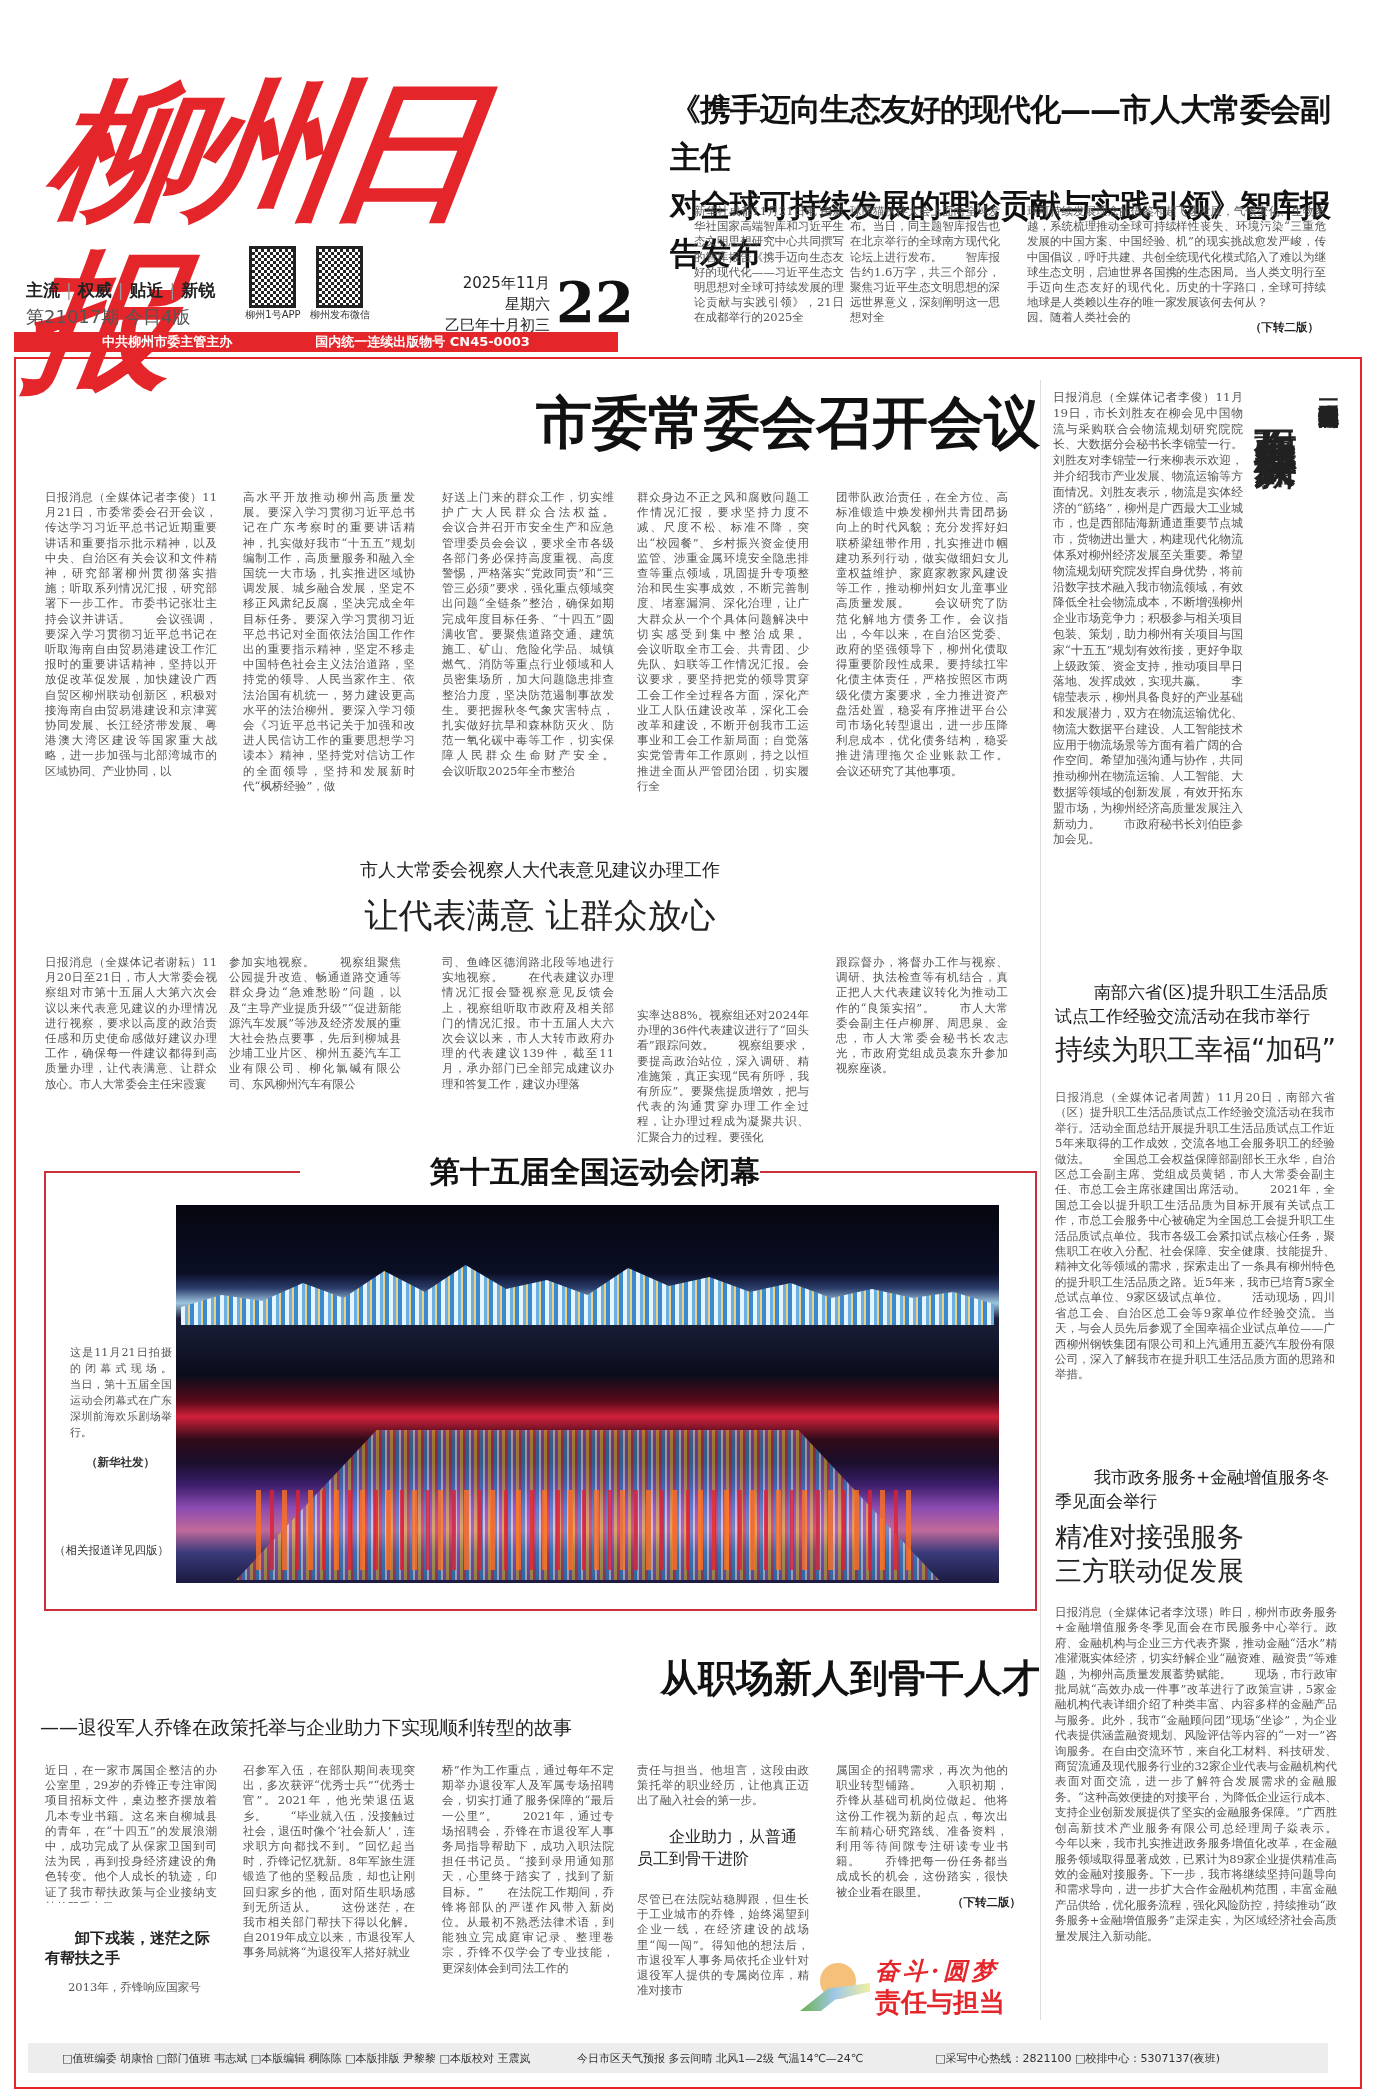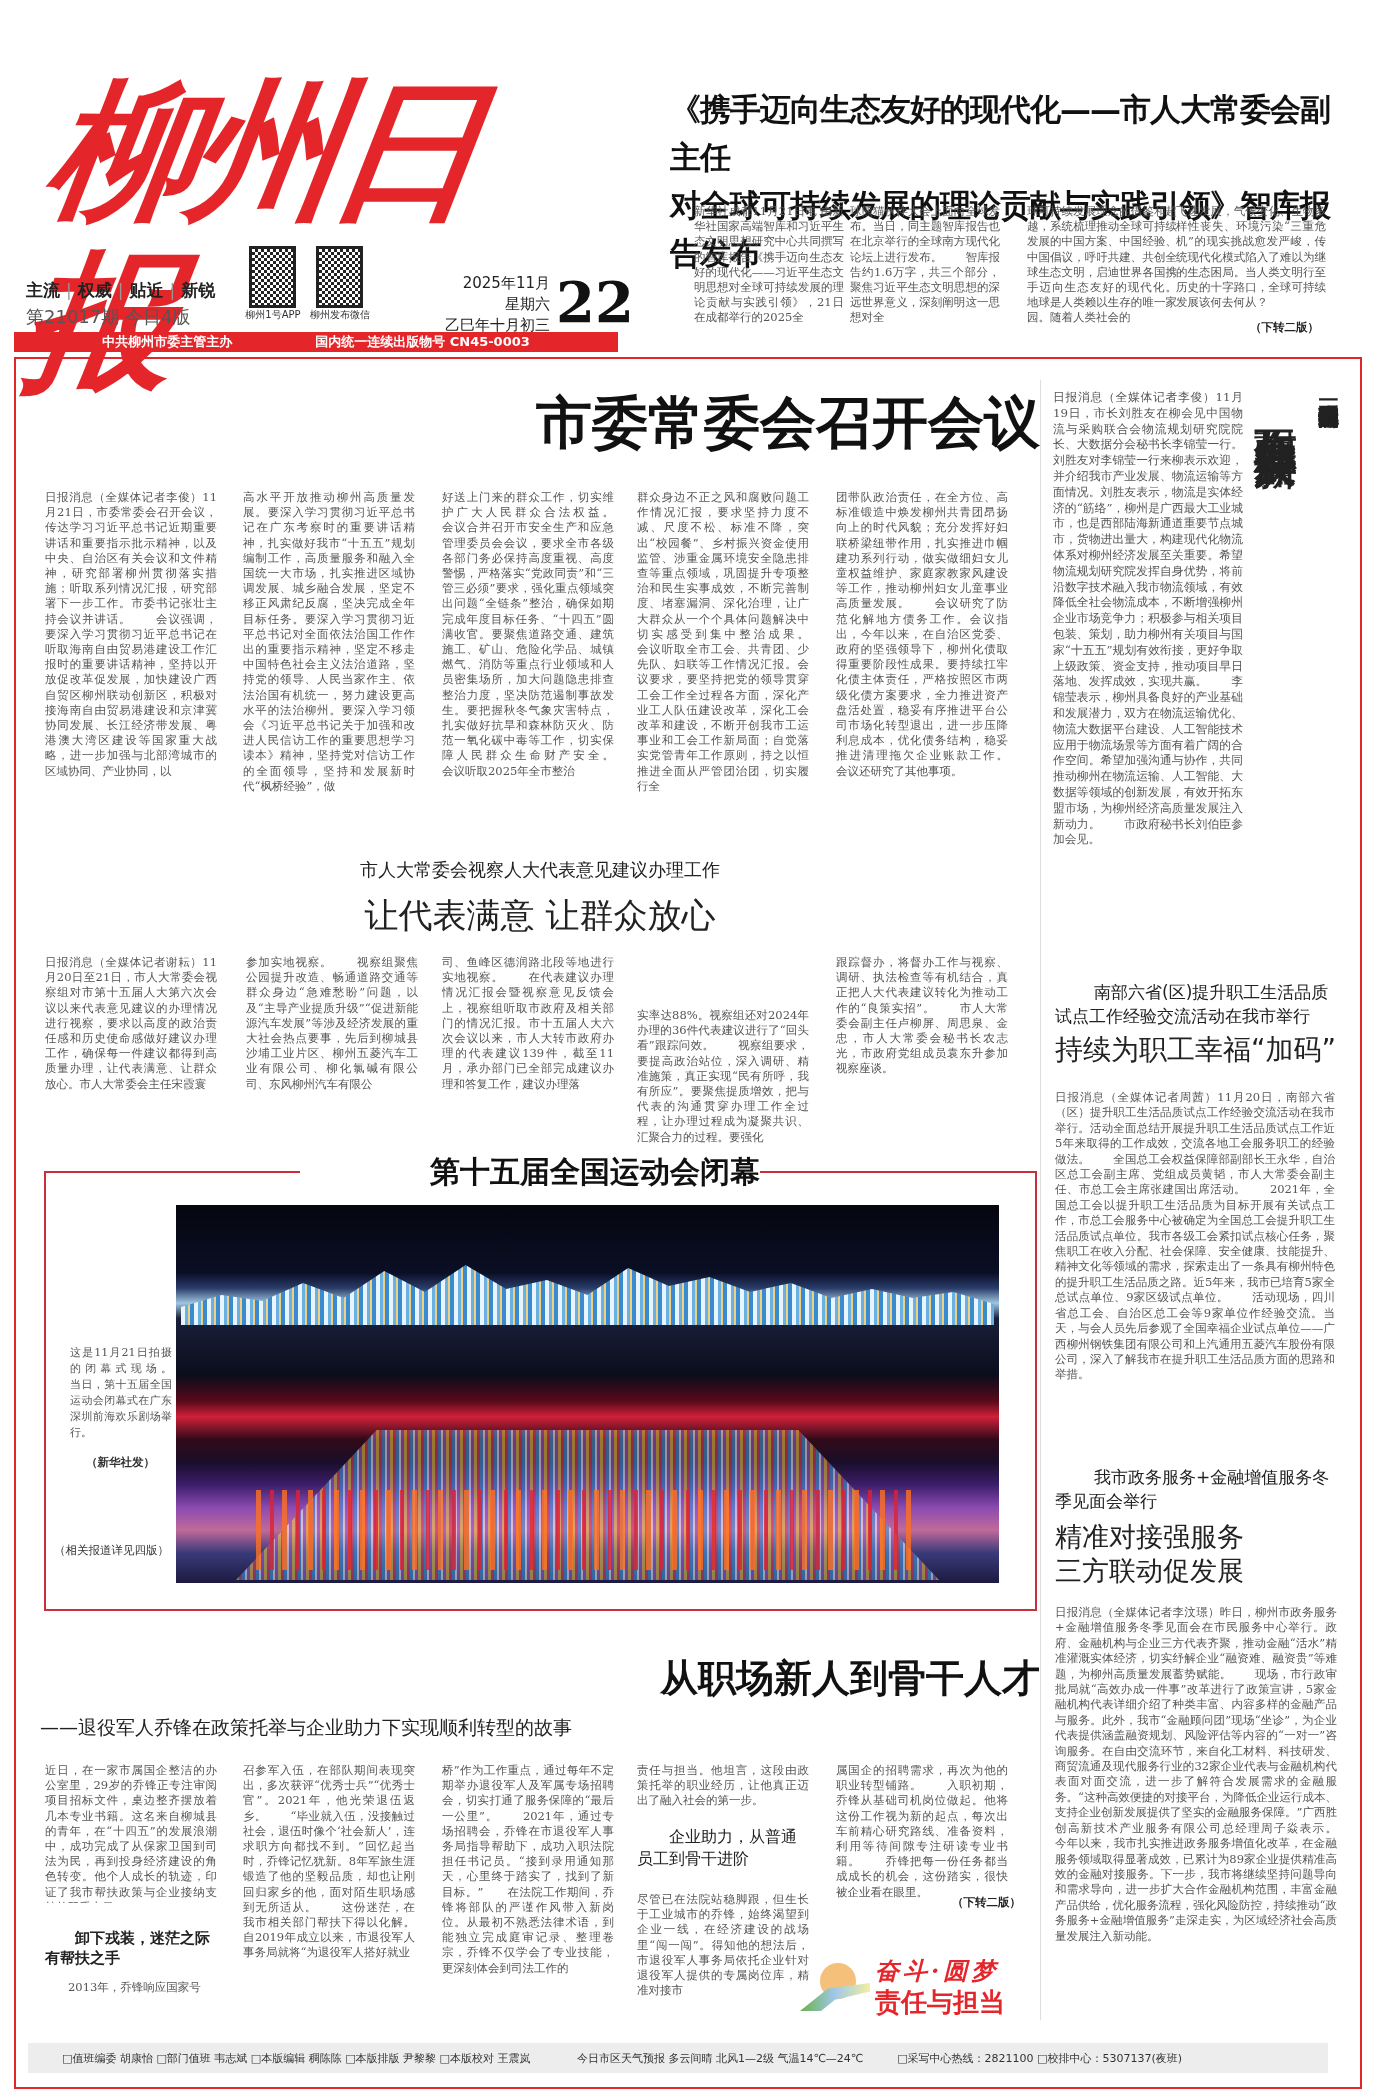--- a/index.html
+++ b/index.html
@@ -71,21 +71,21 @@
 <div class="abs h1" style="left:40px;top:388px;width:1000px;font-size:56px;line-height:70px">市委常委会召开会议</div>
 <div class="abs col" style="left:45px;top:490px;width:172px;height:330px;overflow:hidden">日报消息（全媒体记者李俊）11月21日，市委常委会召开会议，传达学习习近平总书记近期重要讲话和重要指示批示精神，以及中央、自治区有关会议和文件精神，研究部署柳州贯彻落实措施；听取系列情况汇报，研究部署下一步工作。市委书记张壮主持会议并讲话。　　会议强调，要深入学习贯彻习近平总书记在听取海南自由贸易港建设工作汇报时的重要讲话精神，坚持以开放促改革促发展，加快建设广西自贸区柳州联动创新区，积极对接海南自由贸易港建设和京津冀协同发展、长江经济带发展、粤港澳大湾区建设等国家重大战略，进一步加强与北部湾城市的区域协同、产业协同，以</div>
 <div class="abs col" style="left:243px;top:490px;width:172px;height:330px;overflow:hidden">高水平开放推动柳州高质量发展。要深入学习贯彻习近平总书记在广东考察时的重要讲话精神，扎实做好我市“十五五”规划编制工作，高质量服务和融入全国统一大市场，扎实推进区域协调发展、城乡融合发展，坚定不移正风肃纪反腐，坚决完成全年目标任务。要深入学习贯彻习近平总书记对全面依法治国工作作出的重要指示精神，坚定不移走中国特色社会主义法治道路，坚持党的领导、人民当家作主、依法治国有机统一，努力建设更高水平的法治柳州。要深入学习领会《习近平总书记关于加强和改进人民信访工作的重要思想学习读本》精神，坚持党对信访工作的全面领导，坚持和发展新时代“枫桥经验”，做</div>
 <div class="abs col" style="left:442px;top:490px;width:172px;height:330px;overflow:hidden">好送上门来的群众工作，切实维护广大人民群众合法权益。　　会议合并召开市安全生产和应急管理委员会会议，要求全市各级各部门务必保持高度重视、高度警惕，严格落实“党政同责”和“三管三必须”要求，强化重点领域突出问题“全链条”整治，确保如期完成年度目标任务、“十四五”圆满收官。要聚焦道路交通、建筑施工、矿山、危险化学品、城镇燃气、消防等重点行业领域和人员密集场所，加大问题隐患排查整治力度，坚决防范遏制事故发生。要把握秋冬气象灾害特点，扎实做好抗旱和森林防灭火、防范一氧化碳中毒等工作，切实保障人民群众生命财产安全。　　会议听取2025年全市整治</div>
 <div class="abs col" style="left:637px;top:490px;width:172px;height:330px;overflow:hidden">群众身边不正之风和腐败问题工作情况汇报，要求坚持力度不减、尺度不松、标准不降，突出“校园餐”、乡村振兴资金使用监管、涉重金属环境安全隐患排查等重点领域，巩固提升专项整治和民生实事成效，不断完善制度、堵塞漏洞、深化治理，让广大群众从一个个具体问题解决中切实感受到集中整治成果。　　会议听取全市工会、共青团、少先队、妇联等工作情况汇报。会议要求，要坚持把党的领导贯穿工会工作全过程各方面，深化产业工人队伍建设改革，深化工会改革和建设，不断开创我市工运事业和工会工作新局面；自觉落实党管青年工作原则，持之以恒推进全面从严管团治团，切实履行全</div>
 <div class="abs col" style="left:836px;top:490px;width:172px;height:330px;overflow:hidden">团带队政治责任，在全方位、高标准锻造中焕发柳州共青团昂扬向上的时代风貌；充分发挥好妇联桥梁纽带作用，扎实推进巾帼建功系列行动，做实做细妇女儿童权益维护、家庭家教家风建设等工作，推动柳州妇女儿童事业高质量发展。　　会议研究了防范化解地方债务工作。会议指出，今年以来，在自治区党委、政府的坚强领导下，柳州化债取得重要阶段性成果。要持续扛牢化债主体责任，严格按照区市两级化债方案要求，全力推进资产盘活处置，稳妥有序推进平台公司市场化转型退出，进一步压降利息成本，优化债务结构，稳妥推进清理拖欠企业账款工作。　　会议还研究了其他事项。</div>
 
 <div class="abs h-thin" style="left:40px;top:858px;width:1000px;text-align:center;font-size:18px">市人大常委会视察人大代表意见建议办理工作</div>
 <div class="abs h-thin" style="left:40px;top:890px;width:1000px;text-align:center;font-size:34px;line-height:50px">让代表满意  让群众放心</div>
 <div class="abs col" style="left:45px;top:955px;width:172px;height:160px;overflow:hidden">日报消息（全媒体记者谢耘）11月20日至21日，市人大常委会视察组对市第十五届人大第六次会议以来代表意见建议的办理情况进行视察，要求以高度的政治责任感和历史使命感做好建议办理工作，确保每一件建议都得到高质量办理，让代表满意、让群众放心。市人大常委会主任宋霞寰</div>
-<div class="abs col" style="left:246px;top:955px;width:172px;height:160px;overflow:hidden">参加实地视察。　　视察组聚焦公园提升改造、畅通道路交通等群众身边“急难愁盼”问题，以及“主导产业提质升级”“促进新能源汽车发展”等涉及经济发展的重大社会热点要事，先后到柳城县沙埔工业片区、柳州五菱汽车工业有限公司、柳化氯碱有限公司、东风柳州汽车有限公</div>
+<div class="abs col" style="left:229px;top:955px;width:172px;height:160px;overflow:hidden">参加实地视察。　　视察组聚焦公园提升改造、畅通道路交通等群众身边“急难愁盼”问题，以及“主导产业提质升级”“促进新能源汽车发展”等涉及经济发展的重大社会热点要事，先后到柳城县沙埔工业片区、柳州五菱汽车工业有限公司、柳化氯碱有限公司、东风柳州汽车有限公</div>
 <div class="abs col" style="left:442px;top:955px;width:172px;height:160px;overflow:hidden">司、鱼峰区德润路北段等地进行实地视察。　　在代表建议办理情况汇报会暨视察意见反馈会上，视察组听取市政府及相关部门的情况汇报。市十五届人大六次会议以来，市人大转市政府办理的代表建议139件，截至11月，承办部门已全部完成建议办理和答复工作，建议办理落</div>
 <div class="abs col" style="left:637px;top:1008px;width:172px;height:160px;overflow:hidden">实率达88%。视察组还对2024年办理的36件代表建议进行了“回头看”跟踪问效。　　视察组要求，要提高政治站位，深入调研、精准施策，真正实现“民有所呼，我有所应”。要聚焦提质增效，把与代表的沟通贯穿办理工作全过程，让办理过程成为凝聚共识、汇聚合力的过程。要强化</div>
 <div class="abs col" style="left:836px;top:955px;width:172px;height:160px;overflow:hidden">跟踪督办，将督办工作与视察、调研、执法检查等有机结合，真正把人大代表建议转化为推动工作的“良策实招”。　　市人大常委会副主任卢柳屏、周思泉、金忠，市人大常委会秘书长农志光，市政府党组成员袁东升参加视察座谈。</div>
 
 <div class="abs" style="left:44px;top:1171px;width:993px;height:440px;border:2px solid #c9303a"></div>
 <div class="abs h1" style="left:300px;top:1150px;width:460px;font-size:30px;line-height:44px;background:#fff">第十五届全国运动会闭幕</div>
 <div class="abs photo">
   <div class="skyline"></div>
   <div class="stage"></div>
   <div class="dancers"></div>
@@ -129,14 +129,14 @@
 <div class="abs h-thin" style="left:1055px;top:1465px;width:290px;font-size:17px;line-height:24px;text-indent:2.3em">我市政务服务+金融增值服务冬季见面会举行</div>
 <div class="abs h-thin" style="left:1055px;top:1520px;width:290px;font-size:27px;line-height:34px">
   <div>精准对接强服务</div>
   <div>三方联动促发展</div>
 </div>
 <div class="abs col" style="left:1055px;top:1605px;width:282px;height:425px;overflow:hidden;font-size:11.5px;line-height:15.4px">日报消息（全媒体记者李汶璟）昨日，柳州市政务服务+金融增值服务冬季见面会在市民服务中心举行。政府、金融机构与企业三方代表齐聚，推动金融“活水”精准灌溉实体经济，切实纾解企业“融资难、融资贵”等难题，为柳州高质量发展蓄势赋能。　　现场，市行政审批局就“高效办成一件事”改革进行了政策宣讲，5家金融机构代表详细介绍了种类丰富、内容多样的金融产品与服务。此外，我市“金融顾问团”现场“坐诊”，为企业代表提供涵盖融资规划、风险评估等内容的“一对一”咨询服务。在自由交流环节，来自化工材料、科技研发、商贸流通及现代服务行业的32家企业代表与金融机构代表面对面交流，进一步了解符合发展需求的金融服务。“这种高效便捷的对接平台，为降低企业运行成本、支持企业创新发展提供了坚实的金融服务保障。”广西胜创高新技术产业服务有限公司总经理周子焱表示。　　今年以来，我市扎实推进政务服务增值化改革，在金融服务领域取得显著成效，已累计为89家企业提供精准高效的金融对接服务。下一步，我市将继续坚持问题导向和需求导向，进一步扩大合作金融机构范围，丰富金融产品供给，优化服务流程，强化风险防控，持续推动“政务服务+金融增值服务”走深走实，为区域经济社会高质量发展注入新动能。</div>
 
 <div class="abs footer">
   <span style="width:470px;white-space:nowrap;overflow:hidden">□值班编委 胡康怡 □部门值班 韦志斌 □本版编辑 稠陈陈 □本版排版 尹黎黎 □本版校对 王震岚</span>
   <span style="margin-left:45px;white-space:nowrap">今日市区天气预报 多云间晴 北风1—2级 气温14℃—24℃</span>
-  <span style="margin-left:34px;white-space:nowrap">□采写中心热线：2821100  □校排中心：5307137(夜班)</span>
+  <span style="margin-left:72px;white-space:nowrap">□采写中心热线：2821100  □校排中心：5307137(夜班)</span>
 </div>
 
 </body></html>

